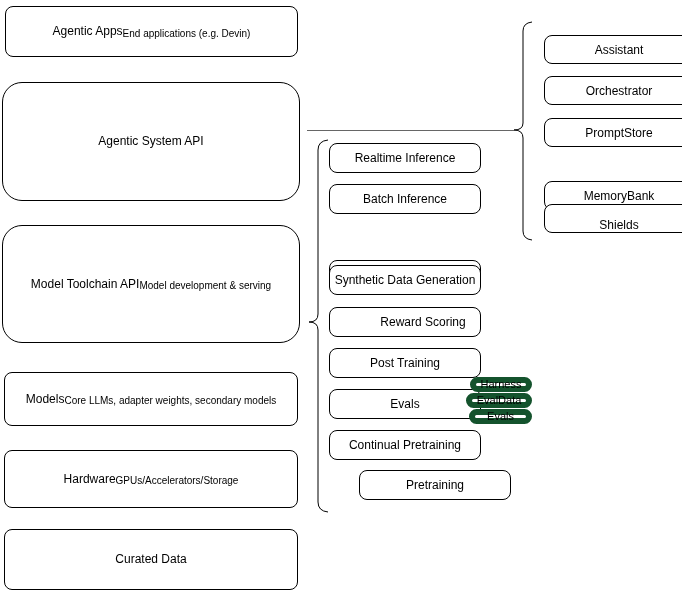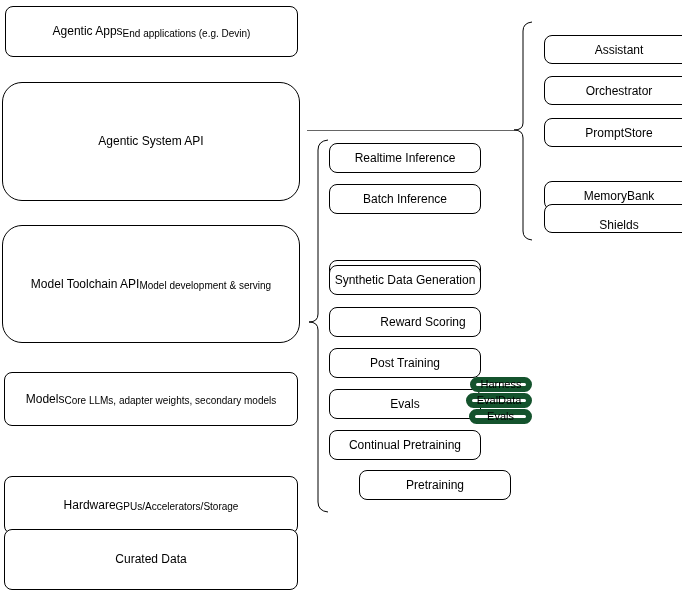--- a/index.html
+++ b/index.html
@@ -32,21 +32,21 @@
   .node .title    { font-size: 12px; line-height: 15px; }
   .node .subtitle { font-size: 10px; line-height: 13px; margin-top: 3px; }
   .rounded-lg { border-radius: 20px; }
   .rounded-sm { border-radius: 8px; }
 
   
   #lbox-0 { left: 5px;  top: 6px;   width: 293px; height: 51px;  }
   #lbox-1 { left: 2px;  top: 82px;  width: 298px; height: 119px; }
   #lbox-2 { left: 2px;  top: 225px; width: 298px; height: 118px; }
   #lbox-3 { left: 4px;  top: 372px; width: 294px; height: 54px;  }
-  #lbox-4 { left: 4px;  top: 476px; width: 294px; height: 58px;  }
+  #lbox-4 { left: 4px;  top: 450px; width: 294px; height: 58px;  }
   #lbox-5 { left: 4px;  top: 529px; width: 294px; height: 61px;  }
 
   
   .mbox {
     left: 329px;
     width: 152px;
     height: 30px;
     font-size: 12px;
     border-radius: 8px;
   }

